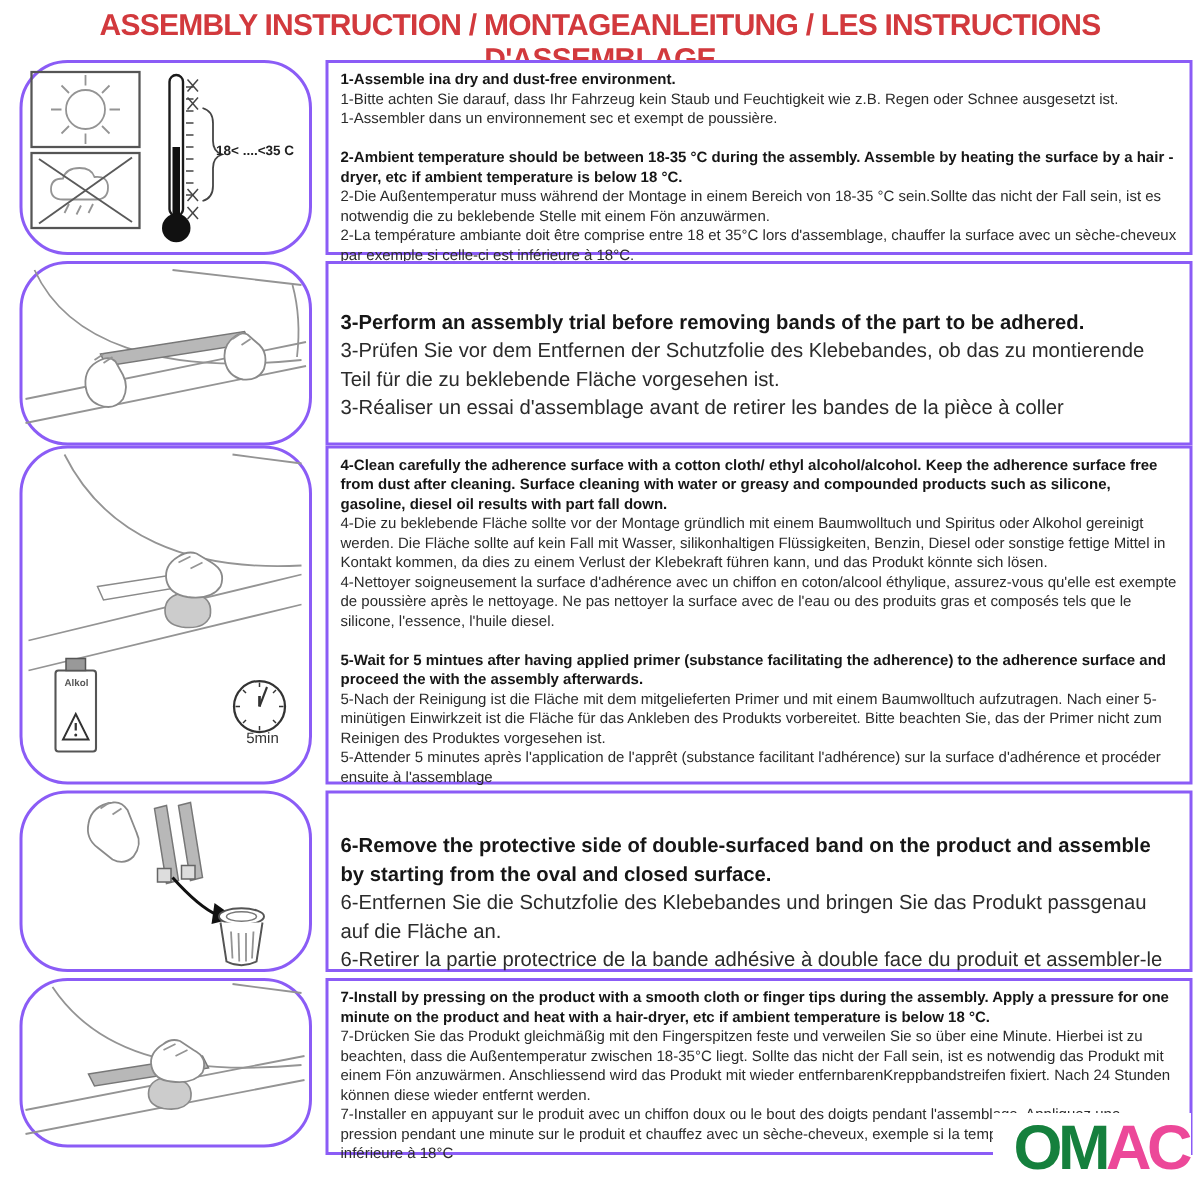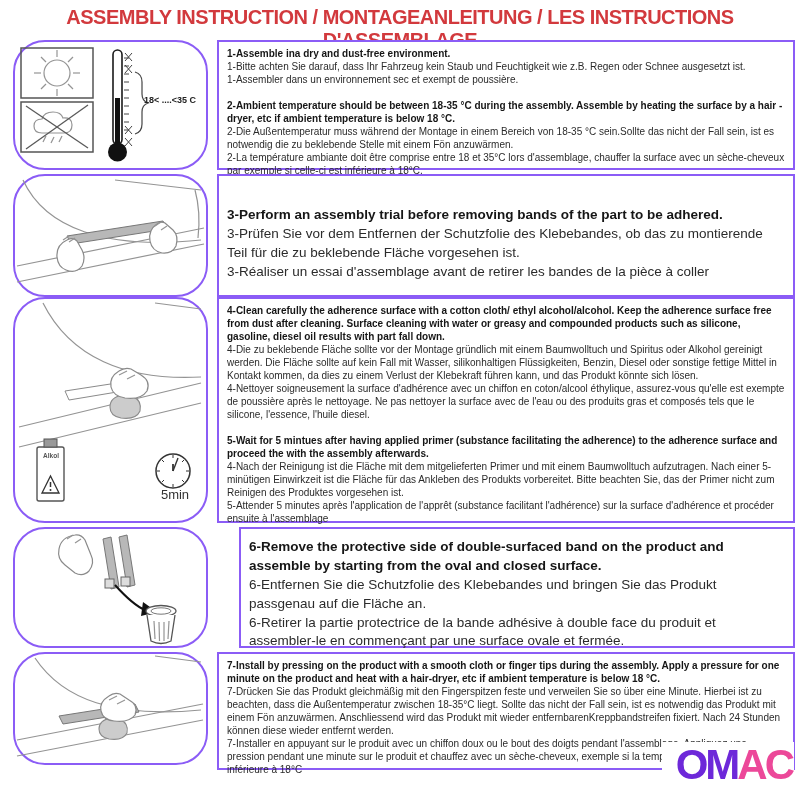--- a/index.html
+++ b/index.html
@@ -14,30 +14,30 @@
   .row{position:absolute;left:13px;width:782px;display:flex;gap:9px;}
   .cell{border:2px solid #8b5cf6;background:#fff;box-sizing:border-box;}
   .icon-cell{width:195px;flex:none;position:relative;border-radius:32px;}
   .icon-cell svg{position:absolute;left:0;top:0;width:100%;height:100%;}
   .text-cell{flex:1;padding:5px 8px 4px 8px;}
   .step p{margin:0;font-size:10px;line-height:1.3;}
   .step .en{font-weight:bold;color:#161616;}
   .step + .step{margin-top:13px;}
   .row-lg .step p{font-size:13.5px;line-height:1.4;}
   .pad-mid{padding-top:30px;}
-  .pad-sm{padding-top:9px;margin-left:22px;}
+  .pad-sm{padding-top:26px;}
   .icon-label{position:absolute;color:#222;}
   .lbl-thermo{left:129px;top:53px;font-size:9px;font-weight:bold;white-space:nowrap;}
   .lbl-alkol{left:22px;top:153px;width:28px;text-align:center;font-size:6.5px;font-weight:bold;color:#555;}
-  .lbl-5min{left:142px;top:188px;width:36px;text-align:center;font-size:13px;color:#333;}
+  .lbl-5min{left:142px;top:188px;width:36px;text-align:center;font-size:10px;color:#333;}
   .logo{
     position:absolute;right:6px;top:742px;z-index:5;background:#fff;
     padding:2px 2px 2px 14px;font-size:42px;font-weight:bold;letter-spacing:-3px;line-height:1;
   }
-  .logo .lg-black{color:#6d28d9;}
+  .logo .lg-black{color:#15803d;}
   .logo .lg-red{color:#ec4899;margin-top:11px;}
   svg .ln{stroke:#949494;stroke-width:1.2;fill:none;}
   svg .lnd{stroke:#5a5a5a;stroke-width:1.3;fill:none;}
   svg .box{stroke:#555;stroke-width:1.5;fill:none;}
   svg .strip{fill:#b8b8b8;stroke:#777;stroke-width:1;}
   svg .hand{fill:#ffffff;stroke:#8a8a8a;stroke-width:1.2;}
   svg .cloth{fill:#cccccc;stroke:#8a8a8a;stroke-width:1.1;}
 </style>
 </head>
 <body>
@@ -180,21 +180,21 @@
       <span class="icon-label lbl-5min">5min</span>
     </div>
     <div class="cell text-cell">
       <div class="step">
         <p class="en">4-Clean carefully the adherence surface with a cotton cloth/ ethyl alcohol/alcohol. Keep the adherence surface free from dust after cleaning. Surface cleaning with water or greasy and compounded products such as silicone, gasoline, diesel oil results with part fall down.</p>
         <p class="de">4-Die zu beklebende Fläche sollte vor der Montage gründlich mit einem Baumwolltuch und Spiritus oder Alkohol gereinigt werden. Die Fläche sollte auf kein Fall mit Wasser, silikonhaltigen Flüssigkeiten, Benzin, Diesel oder sonstige fettige Mittel in Kontakt kommen, da dies zu einem Verlust der Klebekraft führen kann, und das Produkt könnte sich lösen.</p>
         <p class="fr">4-Nettoyer soigneusement la surface d'adhérence avec un chiffon en coton/alcool éthylique, assurez-vous qu'elle est exempte de poussière après le nettoyage. Ne pas nettoyer la surface avec de l'eau ou des produits gras et composés tels que le silicone, l'essence, l'huile diesel.</p>
       </div>
       <div class="step">
         <p class="en">5-Wait for 5 mintues after having applied primer (substance facilitating the adherence) to the adherence surface and proceed the with the assembly afterwards.</p>
-        <p class="de">4-Nach der Reinigung ist die Fläche mit dem mitgelieferten Primer und mit einem Baumwolltuch aufzutragen. Nach einer 5-minütigen Einwirkzeit ist die Fläche für das Ankleben des Produkts vorbereitet. Bitte beachten Sie, das der Primer nicht zum Reinigen des Produktes vorgesehen ist.</p>
+        <p class="de">5-Nach der Reinigung ist die Fläche mit dem mitgelieferten Primer und mit einem Baumwolltuch aufzutragen. Nach einer 5-minütigen Einwirkzeit ist die Fläche für das Ankleben des Produkts vorbereitet. Bitte beachten Sie, das der Primer nicht zum Reinigen des Produktes vorgesehen ist.</p>
         <p class="fr">5-Attender 5 minutes après l'application de l'apprêt (substance facilitant l'adhérence) sur la surface d'adhérence et procéder ensuite à l'assemblage</p>
       </div>
     </div>
   </div>
 
   <div class="row row-lg" style="top:527px;height:121px">
     <div class="cell icon-cell">
       <svg viewBox="0 0 191 117">
         <path class="hand" d="M60,6 q-14,2 -16,14 q-2,10 6,16 l10,8 q8,4 14,-2 q6,-8 2,-16 l-6,-15 q-4,-6 -10,-5 z"></path>
         <g class="ln">

